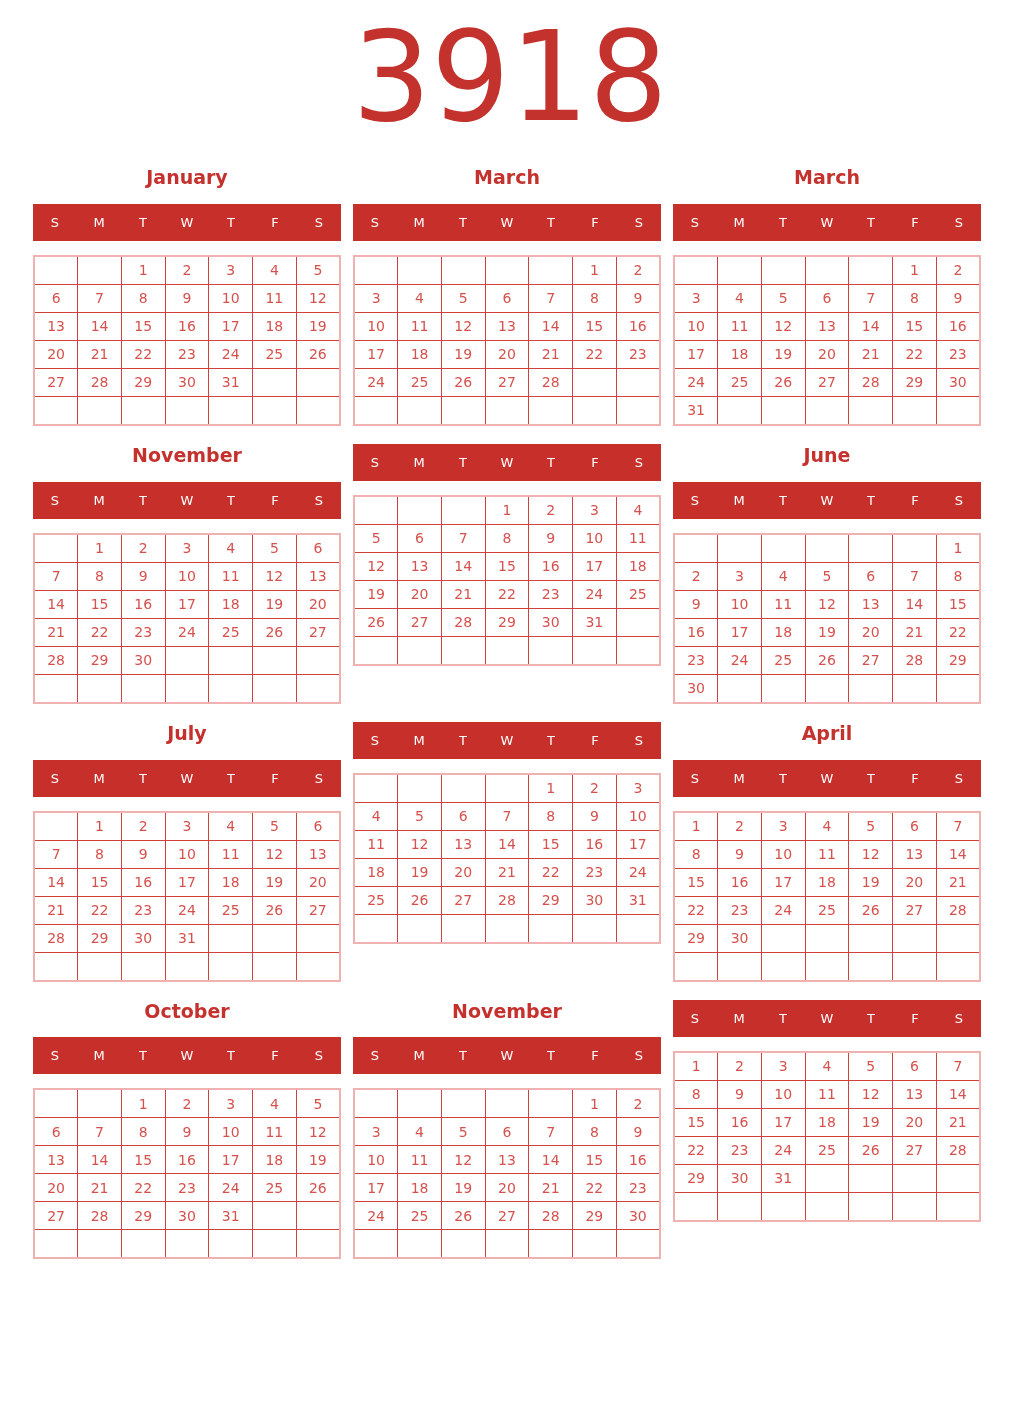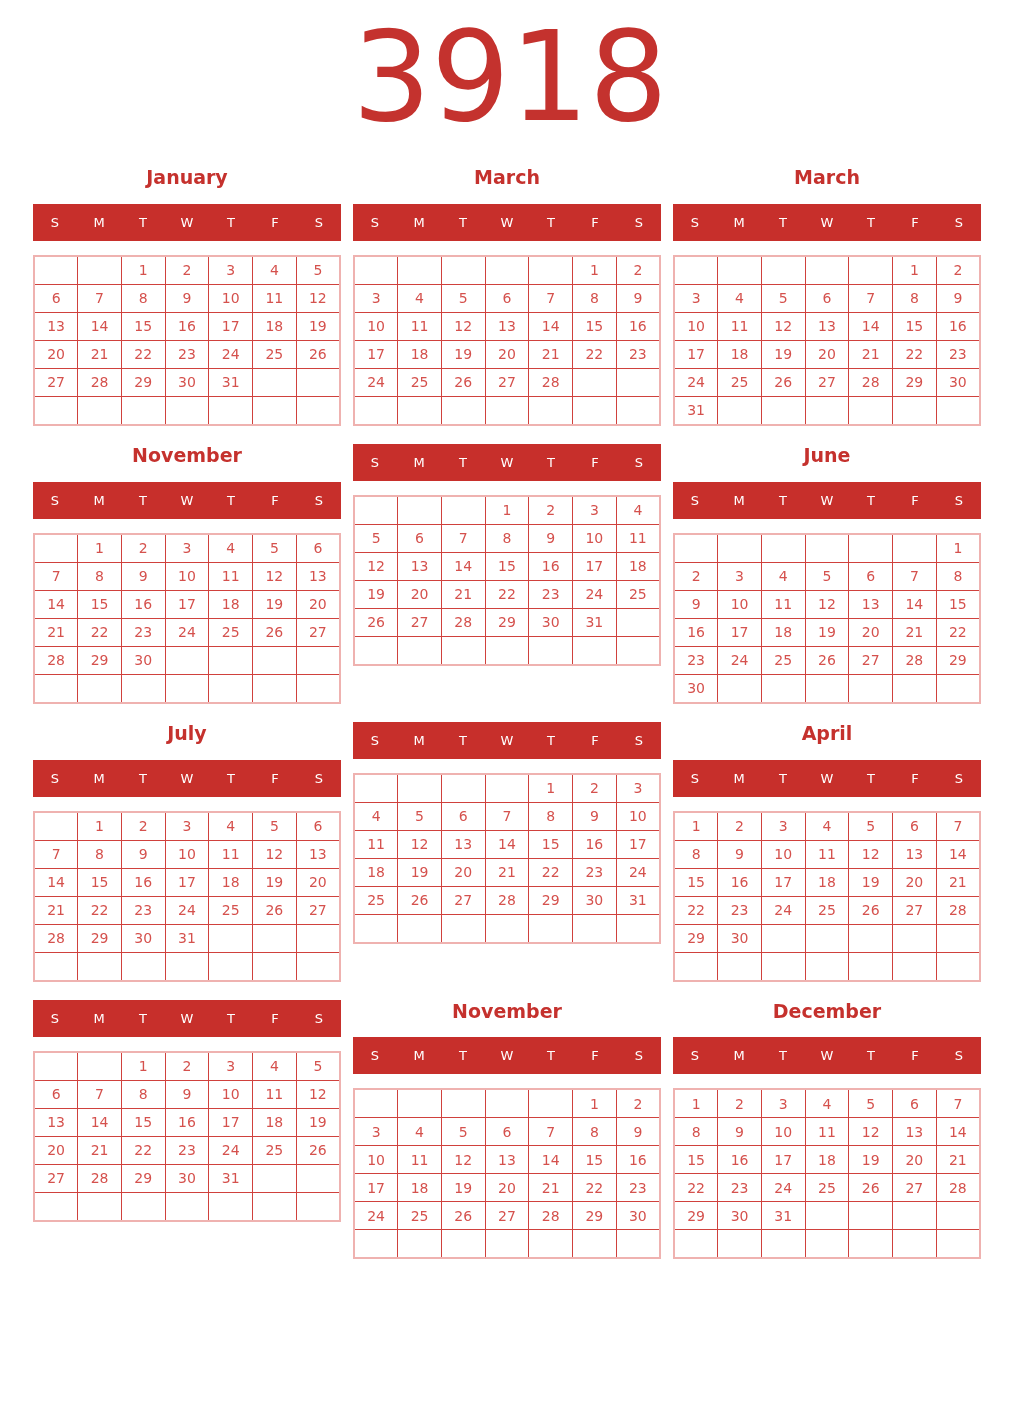--- a/index.html
+++ b/index.html
@@ -709,20 +709,21 @@
               <td></td>
               <td></td>
               <td></td>
               <td></td>
             </tr>
           </tbody>
         </table>
   </section>
 
   <section class="month-block">
+    <h2 class="month-name">October</h2>
     <div class="weekday-bar">
           <span class="weekday-label">S</span>
           <span class="weekday-label">M</span>
           <span class="weekday-label">T</span>
           <span class="weekday-label">W</span>
           <span class="weekday-label">T</span>
           <span class="weekday-label">F</span>
           <span class="weekday-label">S</span>
         </div>
     <table class="day-grid">
@@ -850,21 +851,20 @@
               <td></td>
               <td></td>
               <td></td>
               <td></td>
             </tr>
           </tbody>
         </table>
   </section>
 
   <section class="month-block">
-    <h2 class="month-name">December</h2>
     <div class="weekday-bar">
           <span class="weekday-label">S</span>
           <span class="weekday-label">M</span>
           <span class="weekday-label">T</span>
           <span class="weekday-label">W</span>
           <span class="weekday-label">T</span>
           <span class="weekday-label">F</span>
           <span class="weekday-label">S</span>
         </div>
     <table class="day-grid">

